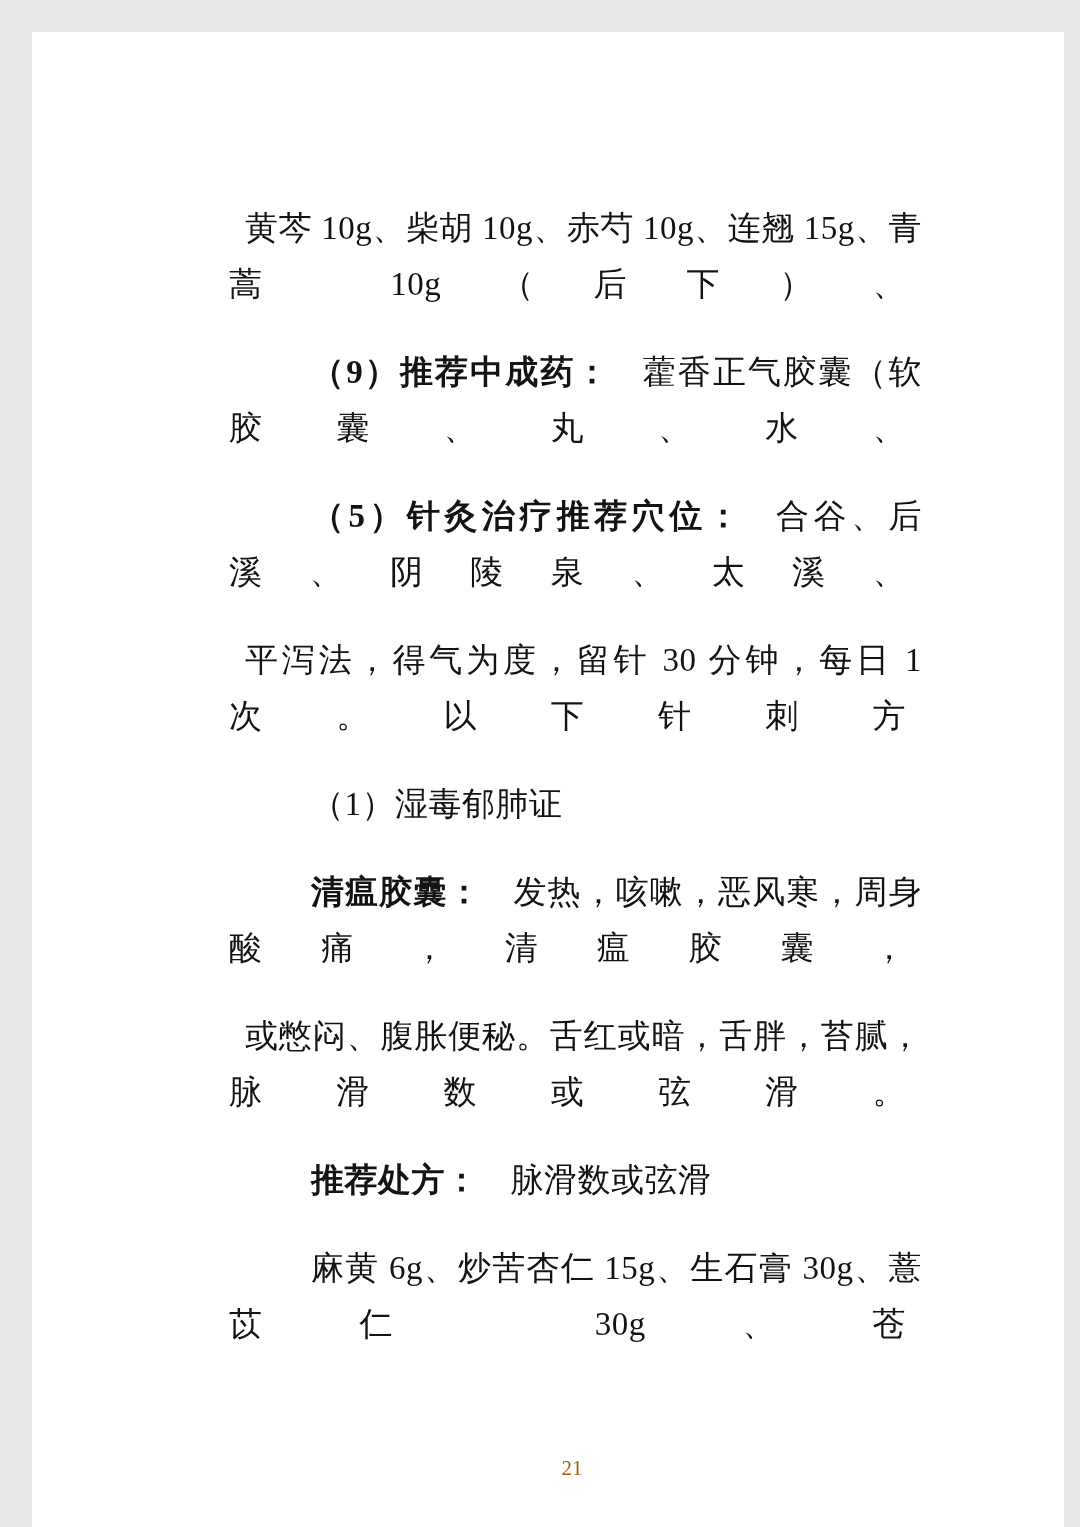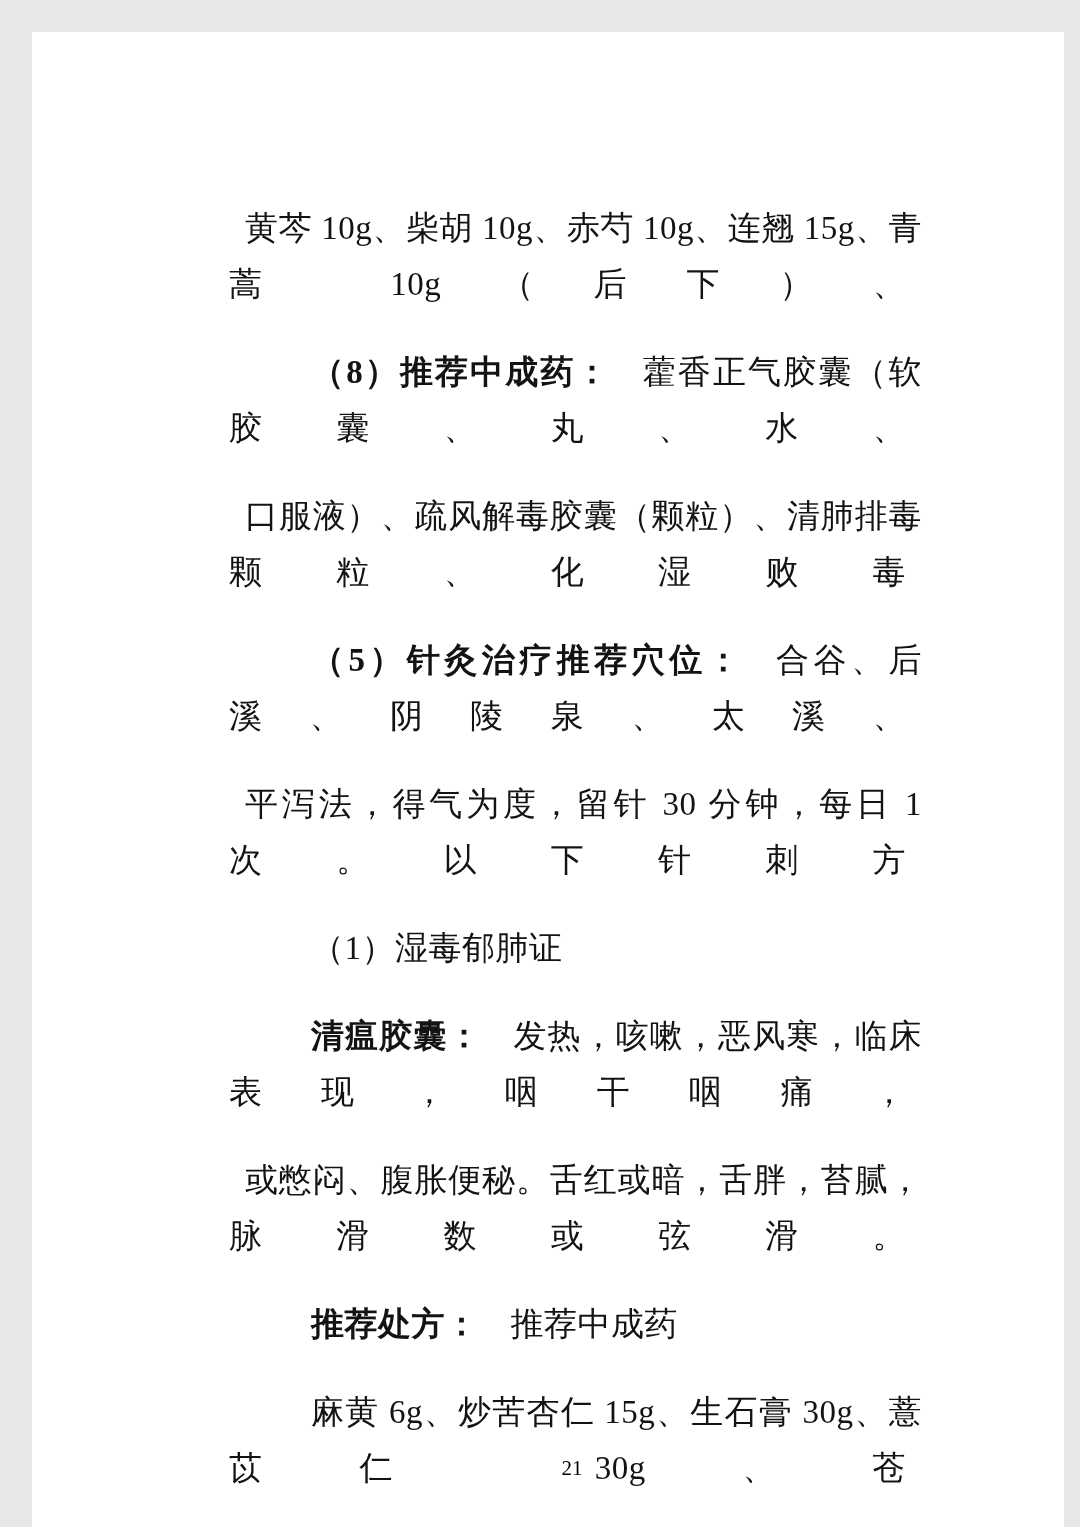--- a/index.html
+++ b/index.html
@@ -38,36 +38,35 @@
   .line .seg.bold { font-weight: bold; }
   .footer {
     position: absolute;
     left: 0;
     top: 1408px;
     width: 100%;
     text-align: center;
   }
   .page-number {
     font-size: 21px;
-    color: #000000;
+    color: #a16207;
     font-family: "Liberation Serif", "DejaVu Serif", serif;
   }
 </style>
 </head>
 <body>
 
 <div class="page">
   <div class="text-block" id="text-block">
       <p class="line fill"><span class="seg">黄芩 10g、柴胡 10g、赤芍 10g、连翘 15g、青蒿 10g（后下）、</span></p>
-      <p class="line fill indent"><span class="seg bold">（8）推荐中成药：</span><span class="seg">藿香正气胶囊（软胶囊、丸、水、</span></p>
-      <p class="line fill"><span class="seg">口服液）、疏风解毒胶囊（颗粒）、清肺排毒颗粒、化湿败毒</span></p>
+      <p class="line fill indent"><span class="seg bold">（9）推荐中成药：</span><span class="seg">藿香正气胶囊（软胶囊、丸、水、</span></p>
       <p class="line fill indent"><span class="seg bold">（5）针灸治疗推荐穴位：</span><span class="seg">合谷、后溪、阴陵泉、太溪、</span></p>
       <p class="line fill"><span class="seg">平泻法，得气为度，留针 30 分钟，每日 1 次。以下针刺方</span></p>
       <p class="line indent"><span class="seg">（1）湿毒郁肺证</span></p>
-      <p class="line fill indent"><span class="seg bold">清瘟胶囊：</span><span class="seg">发热，咳嗽，恶风寒，临床表现，咽干咽痛，</span></p>
+      <p class="line fill indent"><span class="seg bold">清瘟胶囊：</span><span class="seg">发热，咳嗽，恶风寒，周身酸痛，清瘟胶囊，</span></p>
       <p class="line fill"><span class="seg">或憋闷、腹胀便秘。舌红或暗，舌胖，苔腻，脉滑数或弦滑。</span></p>
-      <p class="line indent"><span class="seg bold">推荐处方：</span><span class="seg">推荐中成药</span></p>
+      <p class="line indent"><span class="seg bold">推荐处方：</span><span class="seg">脉滑数或弦滑</span></p>
       <p class="line fill indent"><span class="seg">麻黄 6g、炒苦杏仁 15g、生石膏 30g、薏苡仁 30g、苍</span></p>
     </div>
   <div class="footer">
     <span class="page-number">21</span>
   </div>
 </div>
 
 </body></html>

